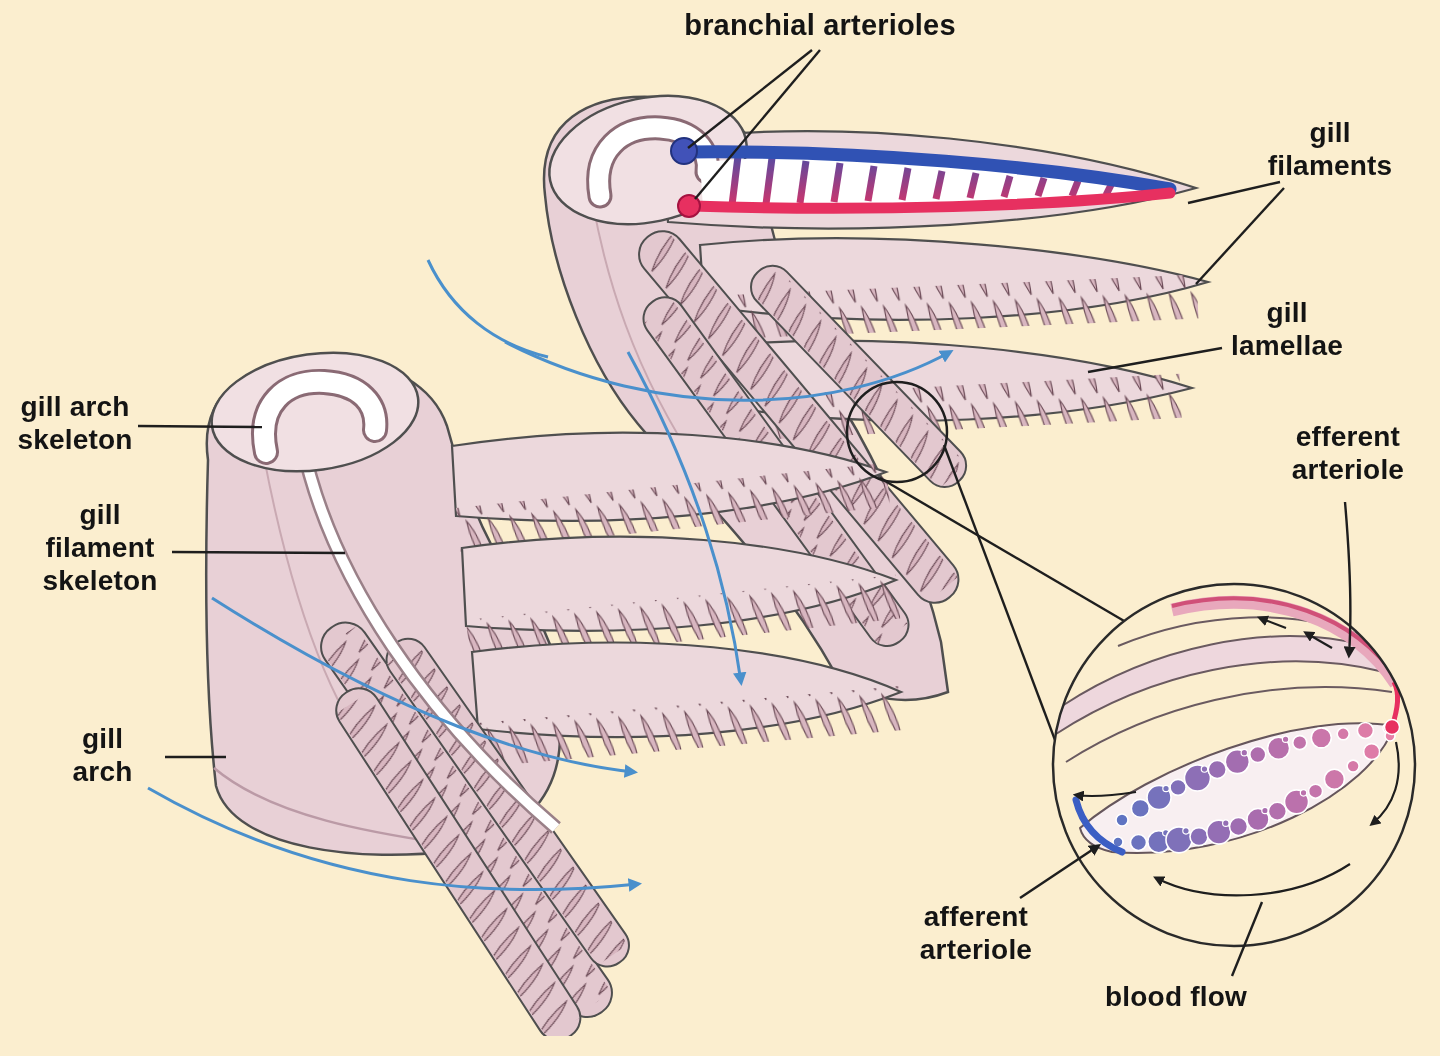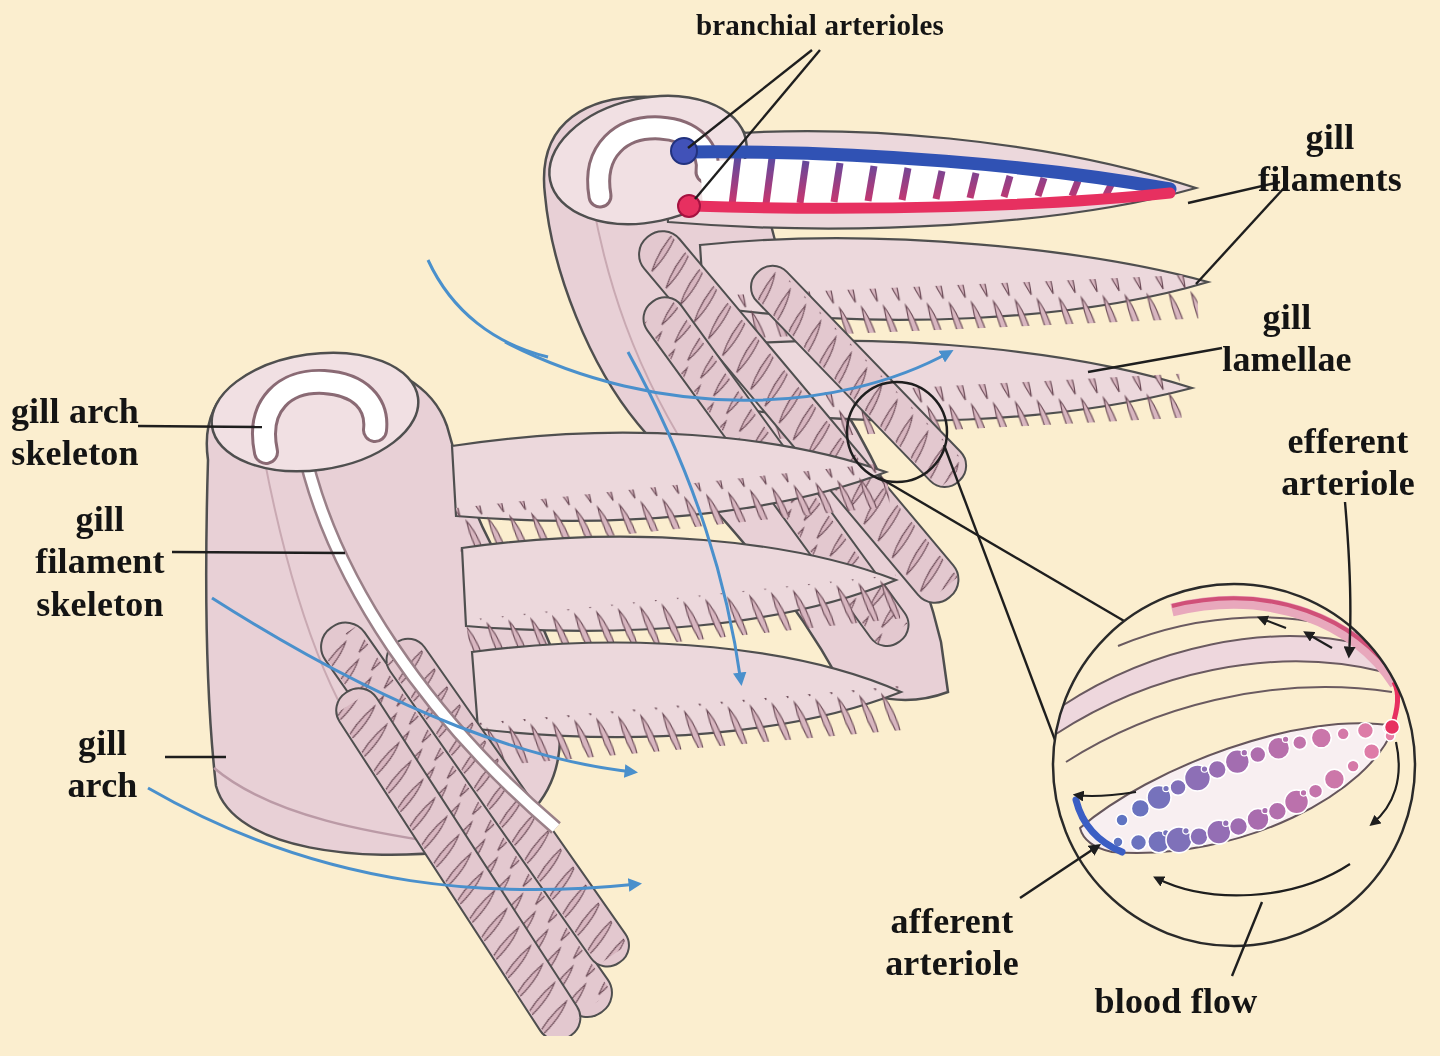--- a/index.html
+++ b/index.html
@@ -1,20 +1,20 @@
 <!DOCTYPE html>
 <html style="--background: #fbeecf; --tissue: #e8d0d6; --tissue-light: #f1e0e3; --blade: #ecd8dc; --diagonal: #e3c8cf; --outline: #4f4f4f; --pointer: #1e1e1e; --label-text: #141414; --bone-white: #ffffff; --artery-red: #e73060; --vein-blue: #3052b4; --water-arrow: #4a90cc; --bubble-blue: #5f74c2; --bubble-mid: #a96cae; --bubble-pink: #e77fa6;"><head>
 <meta charset="utf-8">
 <style>
   *{box-sizing:border-box}
   html,body{margin:0;padding:0;background:var(--background,#fbeecf);}
   #stage{position:relative;width:1440px;height:1036px;overflow:hidden;
-         font-family:Liberation Serif, serif;background:var(--background,#fbeecf);}
+         font-family:Liberation Sans, sans-serif;background:var(--background,#fbeecf);}
   #stage svg{position:absolute;left:0;top:0;}
-  .lbl{position:absolute;font-weight:700;font-size:36px;line-height:1.18;
+  .lbl{position:absolute;font-weight:700;font-size:28px;line-height:1.18;
        color:var(--label-text,#141414);text-align:center;white-space:pre-line;letter-spacing:.2px;}
   .lbl.big{font-size:29px;}
   .waterline{fill:none;stroke:var(--water-arrow,#4a90cc);stroke-width:3;}
   .pline{fill:none;stroke:var(--pointer,#1e1e1e);stroke-width:2.4;}
   .flowline{fill:none;stroke:var(--pointer,#1e1e1e);stroke-width:2.2;}
   .tissue{fill:var(--tissue,#e8d0d6);stroke:var(--outline,#4f4f4f);stroke-width:2.5;}
   .tissue-light{fill:var(--tissue-light,#f1e0e3);stroke:var(--outline,#4f4f4f);stroke-width:2.5;}
   .blade{fill:var(--blade,#ecd8dc);stroke:var(--outline,#4f4f4f);stroke-width:2.2;}
   .diag{fill:var(--diagonal,#e3c8cf);stroke:var(--outline,#4f4f4f);stroke-width:2;}
   .veinline{fill:none;stroke:var(--vein-blue,#3052b4);stroke-width:13;stroke-linecap:round;}
@@ -241,17 +241,17 @@
 lamellae</div>
 <div class="lbl" style="left:1258px;top:420px;width:180px">efferent
 arteriole</div>
 <div class="lbl" style="left:0px;top:390px;width:150px">gill arch
 skeleton</div>
 <div class="lbl" style="left:25px;top:498px;width:150px">gill
 filament
 skeleton</div>
 <div class="lbl" style="left:40px;top:722px;width:125px">gill
 arch</div>
-<div class="lbl" style="left:862px;top:900px;width:180px">afferent
+<div class="lbl" style="left:886px;top:900px;width:180px">afferent
 arteriole</div>
 <div class="lbl" style="left:1086px;top:980px;width:180px">blood flow</div>
 
 </div>
 
 </body></html>

